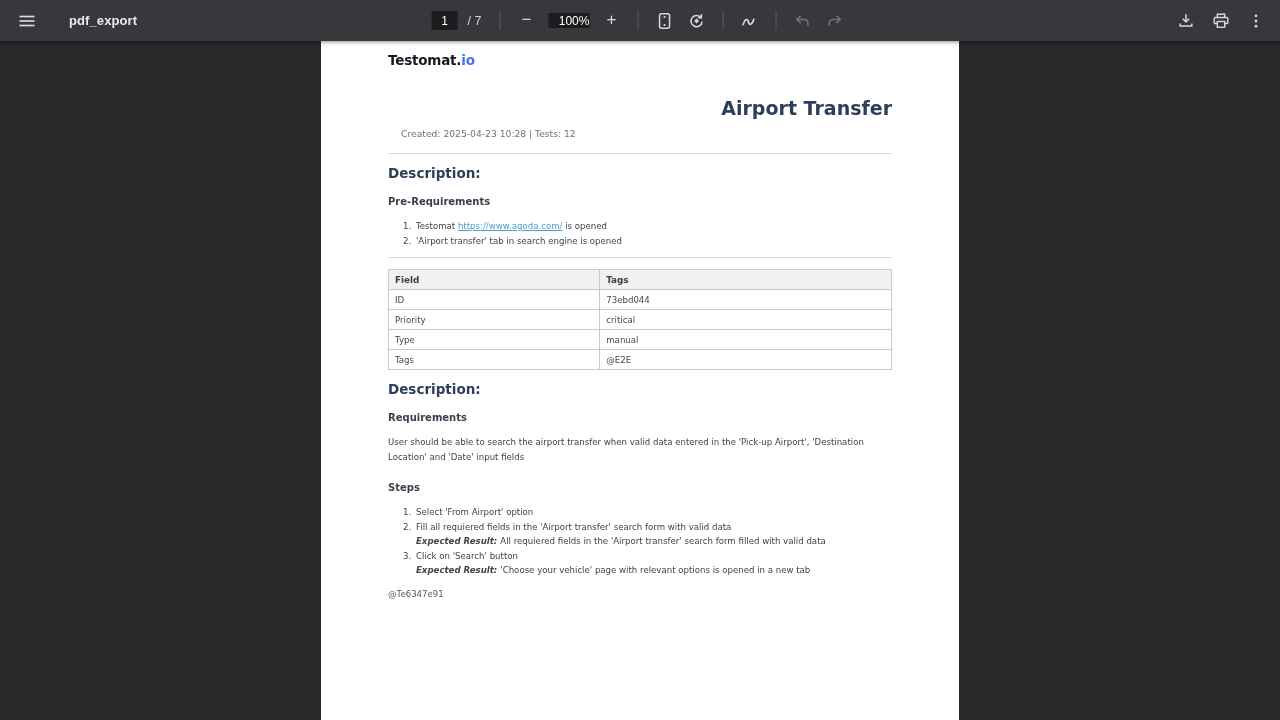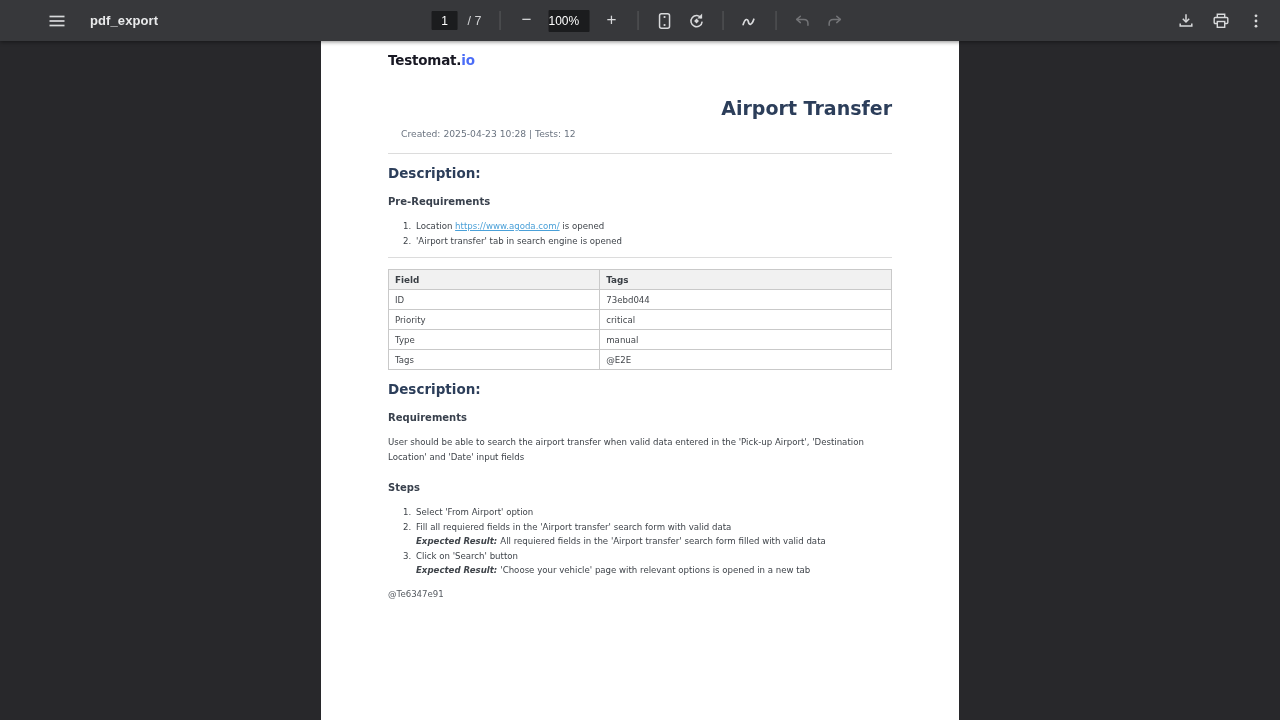--- a/index.html
+++ b/index.html
@@ -9,34 +9,34 @@
     --logo-dark:#181823; --logo-accent:#4a6cf7; --table-header-bg:#f1f1f1;
     --table-border:#c9c9c9; --rule:#dcdcdc;
   }
   *{margin:0;padding:0;box-sizing:border-box;}
   html,body{width:1280px;height:720px;overflow:hidden;}
   body{background:var(--viewer-bg);font-family:"Liberation Sans",sans-serif;}
 
   
   .toolbar{position:relative;height:41px;background:var(--toolbar-bg);
     box-shadow:0 1px 4px rgba(0,0,0,.45);display:flex;align-items:center;z-index:5;}
-  .tb-left{display:flex;align-items:center;gap:19px;padding-left:0;margin-left:43px;}
+  .tb-left{display:flex;align-items:center;gap:28px;padding-left:13px;}
   .tb-center{position:absolute;left:50%;top:0;transform:translateX(-50%);height:41px;
     display:flex;align-items:center;gap:4px;}
   .tb-right{margin-left:auto;display:flex;align-items:center;gap:7px;padding-right:10px;}
   .tb-btn{width:28px;height:28px;border:none;background:transparent;border-radius:50%;
     display:flex;align-items:center;justify-content:center;color:var(--icon);cursor:pointer;
     font-family:"Liberation Sans",sans-serif;}
   .tb-btn.dim{color:var(--icon-dim);}
   .tb-btn svg{display:block;}
   .doc-title{color:#e9eaeb;font-size:13px;font-weight:600;letter-spacing:.1px;}
   .page-box{width:26px;height:19px;background:var(--toolbar-input-bg);border:none;
     color:#fff;font-size:12px;text-align:center;border-radius:1px;font-family:"Liberation Sans",sans-serif;}
-  .zoom-box{width:41px;height:22px;background:var(--toolbar-input-bg);border:none;
-    color:#fff;font-size:12px;text-align:left;border-radius:1px;margin:0 4px;font-family:"Liberation Sans",sans-serif;}
+  .zoom-box{width:41px;height:15px;background:var(--toolbar-input-bg);border:none;
+    color:#fff;font-size:12px;text-align:right;border-radius:1px;margin:0 4px;font-family:"Liberation Sans",sans-serif;}
   .page-count{color:#d2d3d5;font-size:12.5px;margin:0 6px 0 6px;}
   .tb-sep{width:1px;height:19px;background:#5a5b5e;margin:0 8px;}
   .sign-btn{font-size:17px;line-height:1;padding-bottom:2px;}
 
   
   .viewer{height:679px;overflow:hidden;}
   .page{width:638px;margin:0 auto;background:#fff;min-height:679px;
     padding:11px 67px 30px 67px;font-family:"DejaVu Sans",sans-serif;color:var(--body-text);}
 
   .logo{font-size:13.5px;font-weight:700;color:var(--logo-dark);letter-spacing:-.2px;}
@@ -177,21 +177,21 @@
     <div class="title-block">
       <h1>Airport Transfer</h1>
       <div class="meta">Created: 2025-04-23 10:28 | Tests: 12</div>
     </div>
 
     <hr>
 
     <h2 class="desc">Description:</h2>
     <h3 class="sub">Pre-Requirements</h3>
     <ol>
-      <li><span>Location </span><a class="link">https://www.agoda.com/</a><span> is opened</span></li>
+      <li><span>Testomat </span><a class="link">https://www.agoda.com/</a><span> is opened</span></li>
       <li>'Airport transfer' tab in search engine is opened</li>
     </ol>
 
     <hr class="hr2">
 
 
     <table>
       <colgroup>
           <col class="c1">
           <col>

